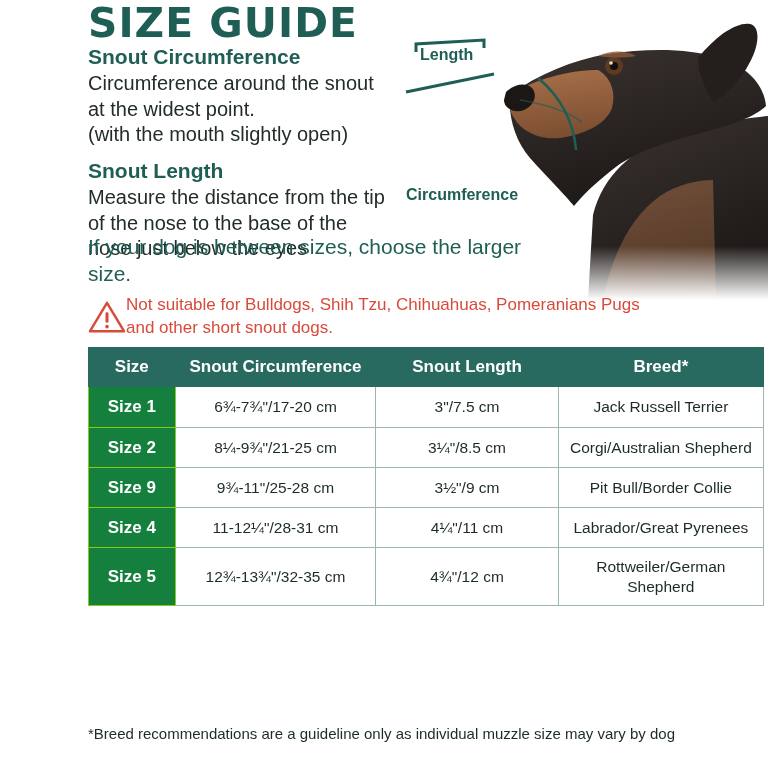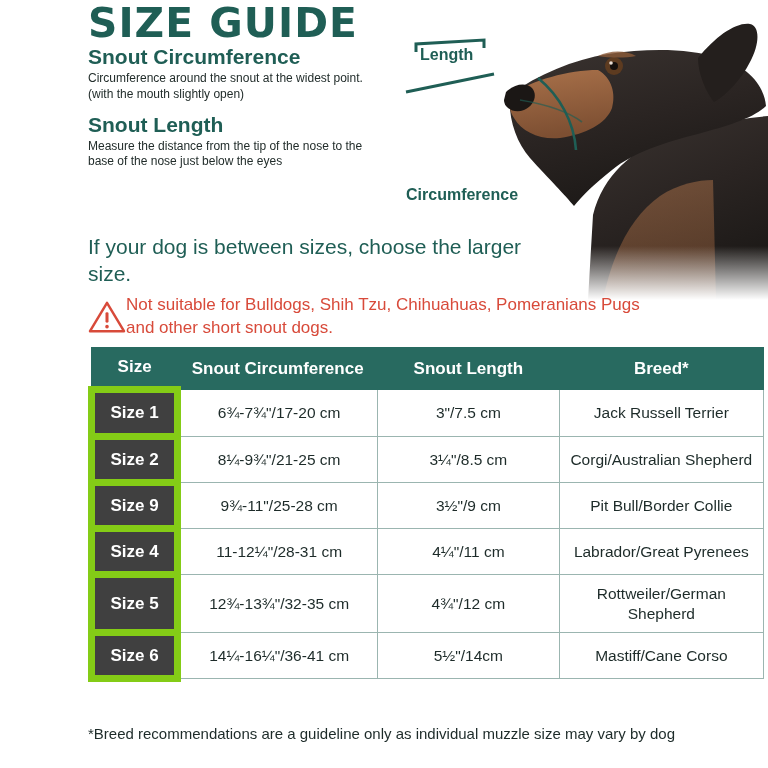--- a/index.html
+++ b/index.html
@@ -45,21 +45,21 @@
     width: 300px;
   }
   .head {
     font-size: 21px;
     font-weight: bold;
     color: #1f5e55;
     margin: 0 0 2px 0;
     line-height: 1.2;
   }
   .body {
-    font-size: 12px;
+    font-size: 20px;
     line-height: 1.28;
     color: #222d2b;
     margin: 0 0 10px 0;
   }
   .head2 {
     font-size: 21px;
     font-weight: bold;
     color: #1f5e55;
     margin: 6px 0 2px 0;
     line-height: 1.2;
@@ -135,25 +135,25 @@
   }
   table.sizes td {
     border: 1px solid #9bb5b0;
     padding: 9px 6px;
     text-align: center;
     color: #1d2b29;
     line-height: 1.25;
     font-size: 15.5px;
   }
   table.sizes td.sizecell {
-    background: #404040;
+    background: #15803d;
     color: #ffffff;
     font-weight: bold;
     font-size: 17px;
-    border: 7px solid #84cc16;
+    border: 1px solid #84cc16;
   }
   col.c1 { width: 76px; }
   col.c2 { width: 176px; }
   col.c3 { width: 160px; }
   col.c4 { width: 180px; }
 
   
   .footnote {
     position: absolute;
     left: 88px;
@@ -281,24 +281,18 @@
         <td>11-12¼"/28-31 cm</td>
         <td>4¼"/11 cm</td>
         <td>Labrador/Great Pyrenees</td>
       </tr>
       <tr>
         <td class="sizecell">Size 5</td>
         <td>12¾-13¾"/32-35 cm</td>
         <td>4¾"/12 cm</td>
         <td>Rottweiler/German Shepherd</td>
       </tr>
-      <tr>
-        <td class="sizecell">Size 6</td>
-        <td>14¼-16¼"/36-41 cm</td>
-        <td>5½"/14cm</td>
-        <td>Mastiff/Cane Corso</td>
-      </tr>
     </tbody>
   </table>
 
   <div class="footnote">*Breed recommendations are a guideline only as individual muzzle size may vary by dog</div>
 
 </div>
 
 </body></html>

